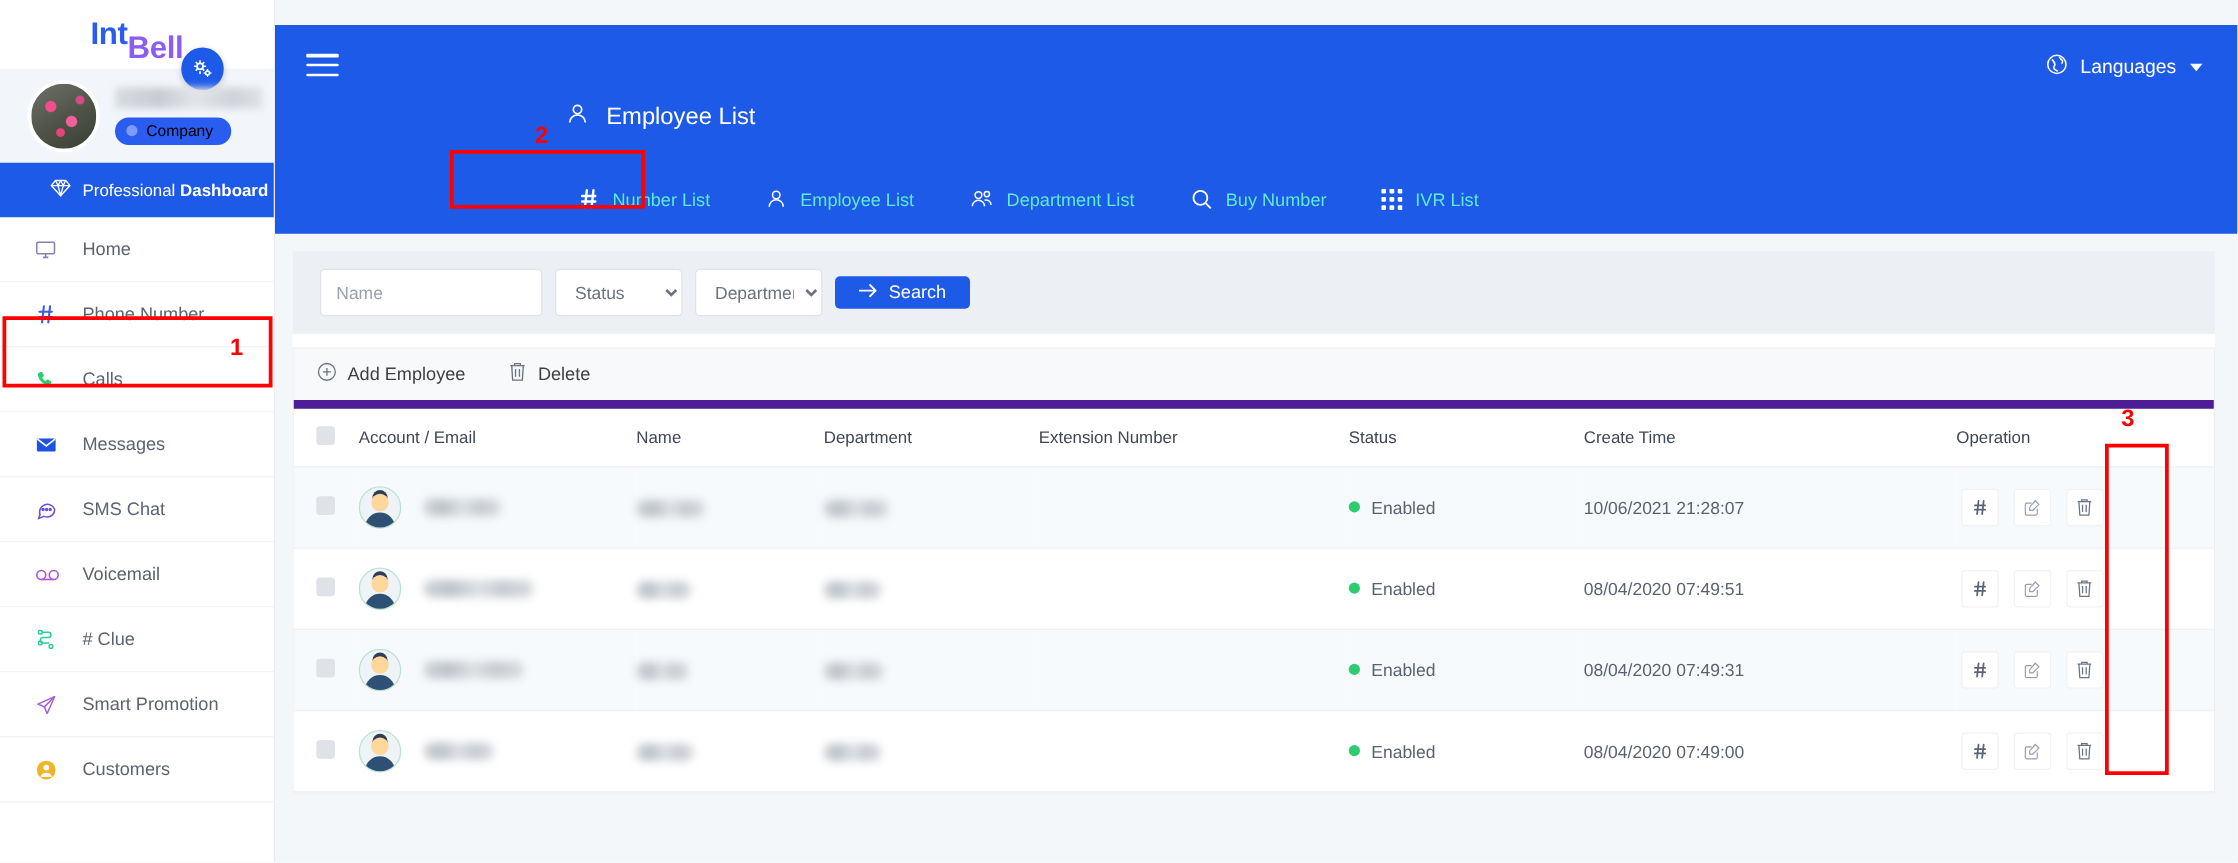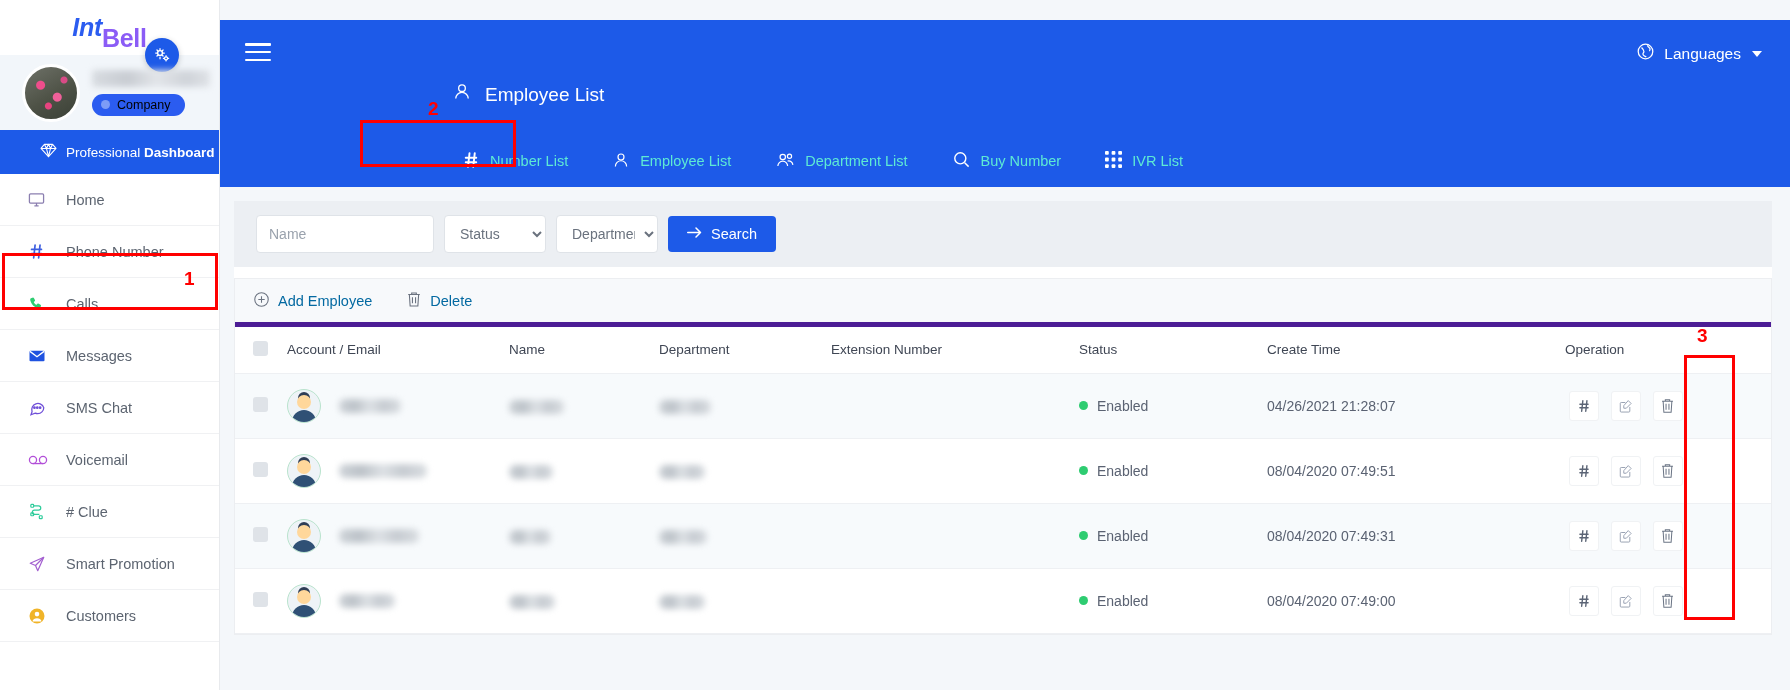--- a/index.html
+++ b/index.html
@@ -19,21 +19,21 @@
     flex: 0 0 220px;
     position: relative;
     z-index: 5;
   }
   .brand {
     height: 55px;
     display: flex; align-items: center; justify-content: center;
     background: #ffffff;
     font-size: 25px; font-weight: bold; letter-spacing: -0.3px;
   }
-  .brand .int { color: #2b5cf0; font-style: italic; }
+  .brand .int { color: #2b5cf0; }
   .brand .bell { color: #8b5cf6; margin-top: 21px; }
 
   .profile {
     position: relative;
     background: #f2f6fa;
     height: 75px;
     display: flex; align-items: center;
     padding-left: 22px;
   }
   .gear-fab {
@@ -169,34 +169,34 @@
   }
   .filterbar input.txt::placeholder { color: #9aa2ad; }
   .filterbar select {
     height: 38px; width: 102px;
     border: 1px solid #dfe3e8; border-radius: 4px;
     padding: 0 6px 0 11px; font-size: 14px; color: #6a727e;
     background: #fff; outline: none;
     font-family: "Liberation Sans", sans-serif;
   }
   .btn-search {
-    height: 36px; padding: 0 19px;
+    height: 26px; padding: 0 19px;
     background: #1d5ae8; color: #fff; border: none; border-radius: 4px;
     font-size: 14.5px; display: flex; align-items: center; gap: 9px;
     cursor: pointer;
     font-family: "Liberation Sans", sans-serif;
   }
 
   .tablecard { background: #fff; border: 1px solid #eceef1; }
   .table-toolbar {
     height: 48px; background: #f7f9fb;
-    border-bottom: 5px solid #4c1d95;
+    border-bottom: 7px solid #4c1d95;
     display: flex; align-items: center; gap: 34px;
     padding-left: 18px;
-    color: #0369a1; font-size: 14.5px;
+    color: #404040; font-size: 14.5px;
   }
   .tool-btn { display: flex; align-items: center; gap: 8px; cursor: pointer; }
 
   table { width: 100%; border-collapse: collapse; table-layout: fixed; }
   thead th {
     font-size: 13.5px; color: #3d4category; color: #3f4654;
     font-weight: normal; text-align: left;
     height: 46px; padding: 0;
     border-bottom: 1px solid #eef0f3;
   }
@@ -563,21 +563,21 @@
                 </td>
                 <td><span class="blur" style="width:55px"></span></td>
                 <td><span class="blur" style="width:52px"></span></td>
                 <td></td>
                 <td>
                   <span class="status-cell">
                     <span class="status-dot"></span>
                     <span>Enabled</span>
                   </span>
                 </td>
-                <td>04/26/2021 21:28:07</td>
+                <td>10/06/2021 21:28:07</td>
                 <td>
                   <span class="opbtn">
                     <svg width="14" height="14" viewBox="0 0 24 24" fill="none" stroke="#5b6475" stroke-width="2.4" stroke-linecap="round">
                         <path d="M5 9h14M5 15h14M10 3l-2 18M17 3l-2 18"></path>
                       </svg>
                   </span>
                   <span class="opbtn">
                     <svg width="14" height="14" viewBox="0 0 22 22" fill="none" stroke="#96a0b0" stroke-width="1.5">
                         <path d="M17 12.5V19a1.5 1.5 0 0 1-1.5 1.5h-12A1.5 1.5 0 0 1 2 19V7a1.5 1.5 0 0 1 1.5-1.5H10"></path>
                         <path d="M14.5 2.5 19 7l-7.5 7.5H7.5V10.5z"></path>

